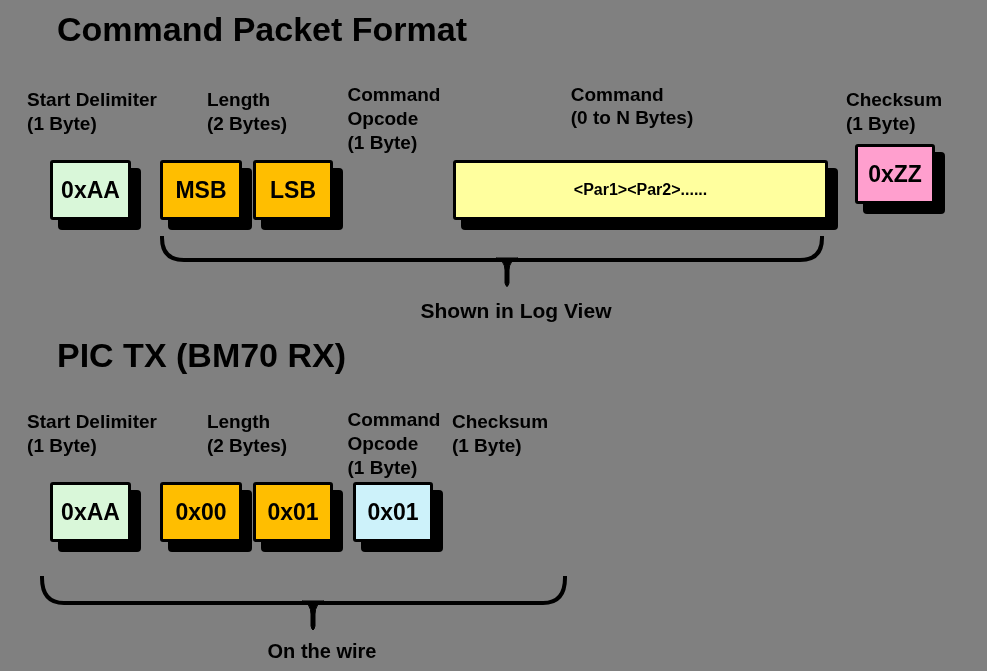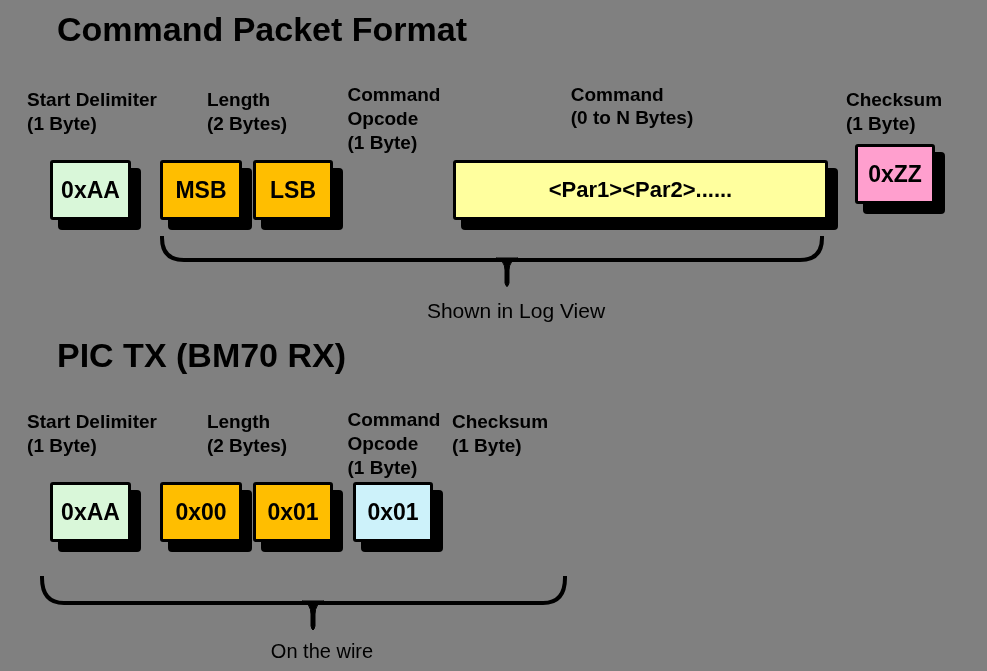--- a/index.html
+++ b/index.html
@@ -43,21 +43,21 @@
     white-space:nowrap;
   }
   .fill-green  { background: var(--green,  #d9f7d9); }
   .fill-orange { background: var(--orange, #ffbe00); }
   .fill-cyan   { background: var(--cyan,   #cdf2fa); }
   .fill-yellow { background: var(--yellow, #ffff9e); }
   .fill-pink   { background: var(--pink,   #ff9fce); }
   .caption {
     position:absolute;
     transform:translateX(-50%);
-    font-weight:normal;
+    font-weight:bold;
     white-space:nowrap;
   }
   .caption-log  { font-size:21px; }
   .caption-wire { font-size:20px; }
   .brace-overlay {
     position:absolute;
     left:0; top:0;
     pointer-events:none;
   }
 </style>
@@ -86,21 +86,21 @@
     <div>(0 to N Bytes)</div>
   </div>
   <div class="field-label" style="left:894px; top:88px;">
     <div>Checksum</div>
     <div>(1 Byte)</div>
   </div>
 
   <div class="byte-box fill-green" style="left:50px;  top:160px; width:75px;">0xAA</div>
   <div class="byte-box fill-orange" style="left:160px; top:160px; width:76px;">MSB</div>
   <div class="byte-box fill-orange" style="left:253px; top:160px; width:74px;">LSB</div>
-  <div class="byte-box fill-yellow" style="left:453px; top:160px; width:369px; font-size:22px;">&lt;Par1&gt;&lt;Par2&gt;......</div>
+  <div class="byte-box fill-yellow" style="left:453px; top:160px; width:369px; font-size:16px;">&lt;Par1&gt;&lt;Par2&gt;......</div>
   <div class="byte-box fill-pink" style="left:855px; top:144px; width:74px;">0xZZ</div>
 
   <div class="caption caption-log" style="left:516px; top:299px;">Shown in Log View</div>
 
   <div class="title" style="left:57px; top:336px;">PIC TX (BM70 RX)</div>
 
   <div class="field-label" style="left:92px; top:410px;">
     <div>Start Delimiter</div>
     <div>(1 Byte)</div>
   </div>

